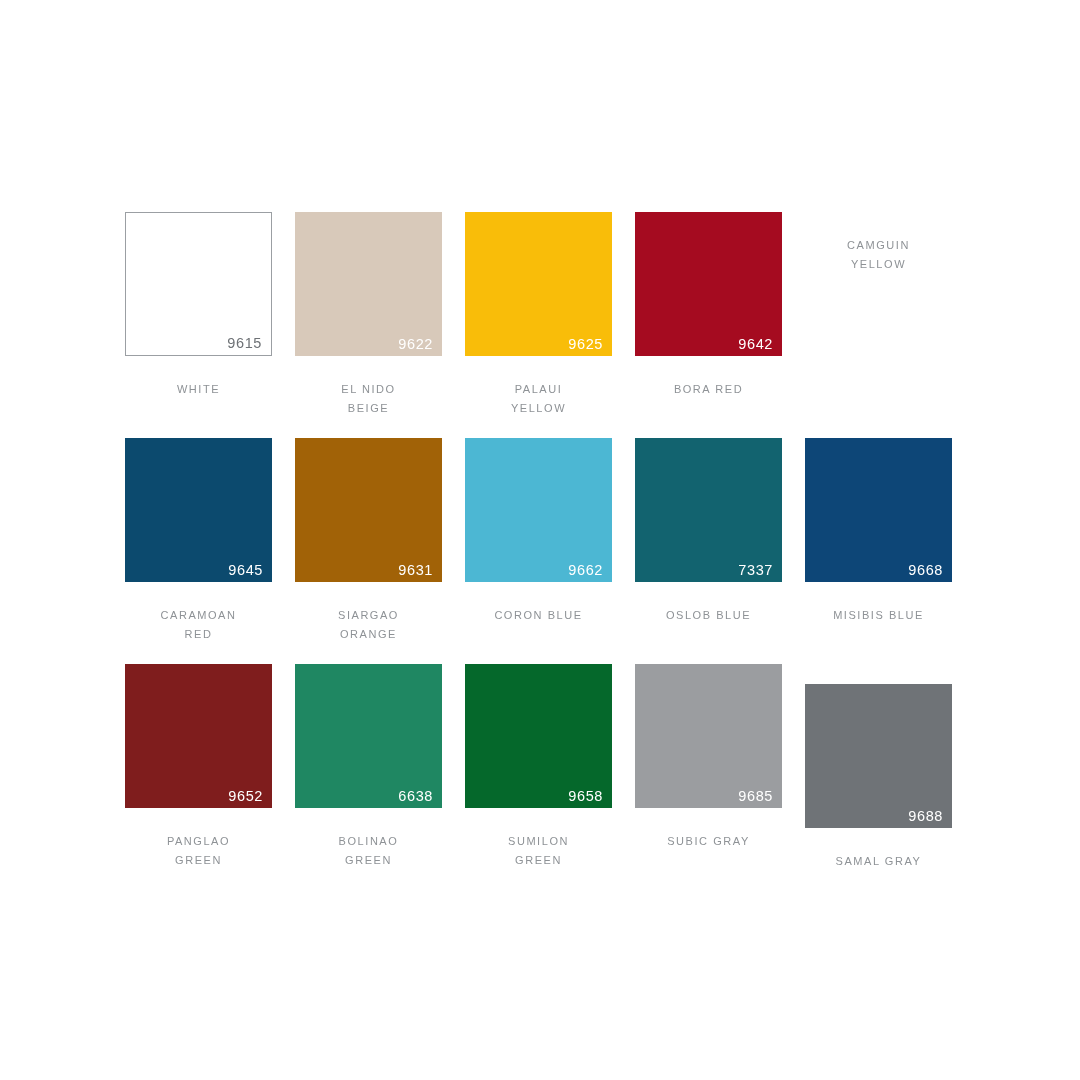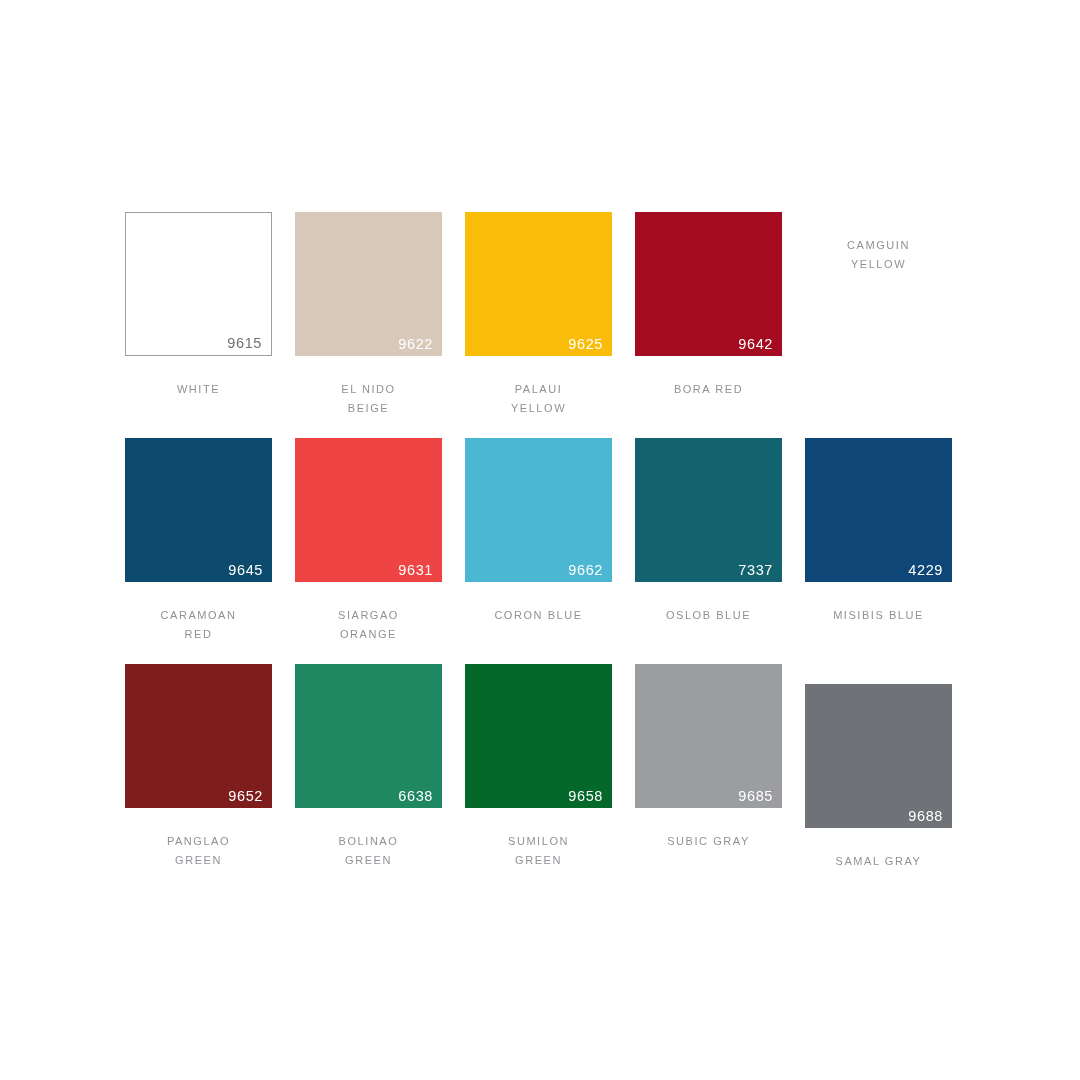--- a/index.html
+++ b/index.html
@@ -149,41 +149,41 @@
 YELLOW</div>
       </div>
       <div class="swatch-cell">
         <div class="swatch-chip" style="background: #0c4a6e;">
           <span class="swatch-code">9645</span>
         </div>
         <div class="swatch-name">CARAMOAN
 RED</div>
       </div>
       <div class="swatch-cell">
-        <div class="swatch-chip" style="background: #ef4444;">
+        <div class="swatch-chip" style="background: #a16207;">
           <span class="swatch-code">9631</span>
         </div>
         <div class="swatch-name">SIARGAO
 ORANGE</div>
       </div>
       <div class="swatch-cell">
         <div class="swatch-chip" style="background: rgb(76, 183, 211);">
           <span class="swatch-code">9662</span>
         </div>
         <div class="swatch-name">CORON BLUE</div>
       </div>
       <div class="swatch-cell">
         <div class="swatch-chip" style="background: rgb(18, 99, 111);">
           <span class="swatch-code">7337</span>
         </div>
         <div class="swatch-name">OSLOB BLUE</div>
       </div>
       <div class="swatch-cell">
         <div class="swatch-chip" style="background: rgb(13, 70, 119);">
-          <span class="swatch-code">4229</span>
+          <span class="swatch-code">9668</span>
         </div>
         <div class="swatch-name">MISIBIS BLUE</div>
       </div>
       <div class="swatch-cell">
         <div class="swatch-chip" style="background: #7f1d1d;">
           <span class="swatch-code">9652</span>
         </div>
         <div class="swatch-name">PANGLAO
 GREEN</div>
       </div>

